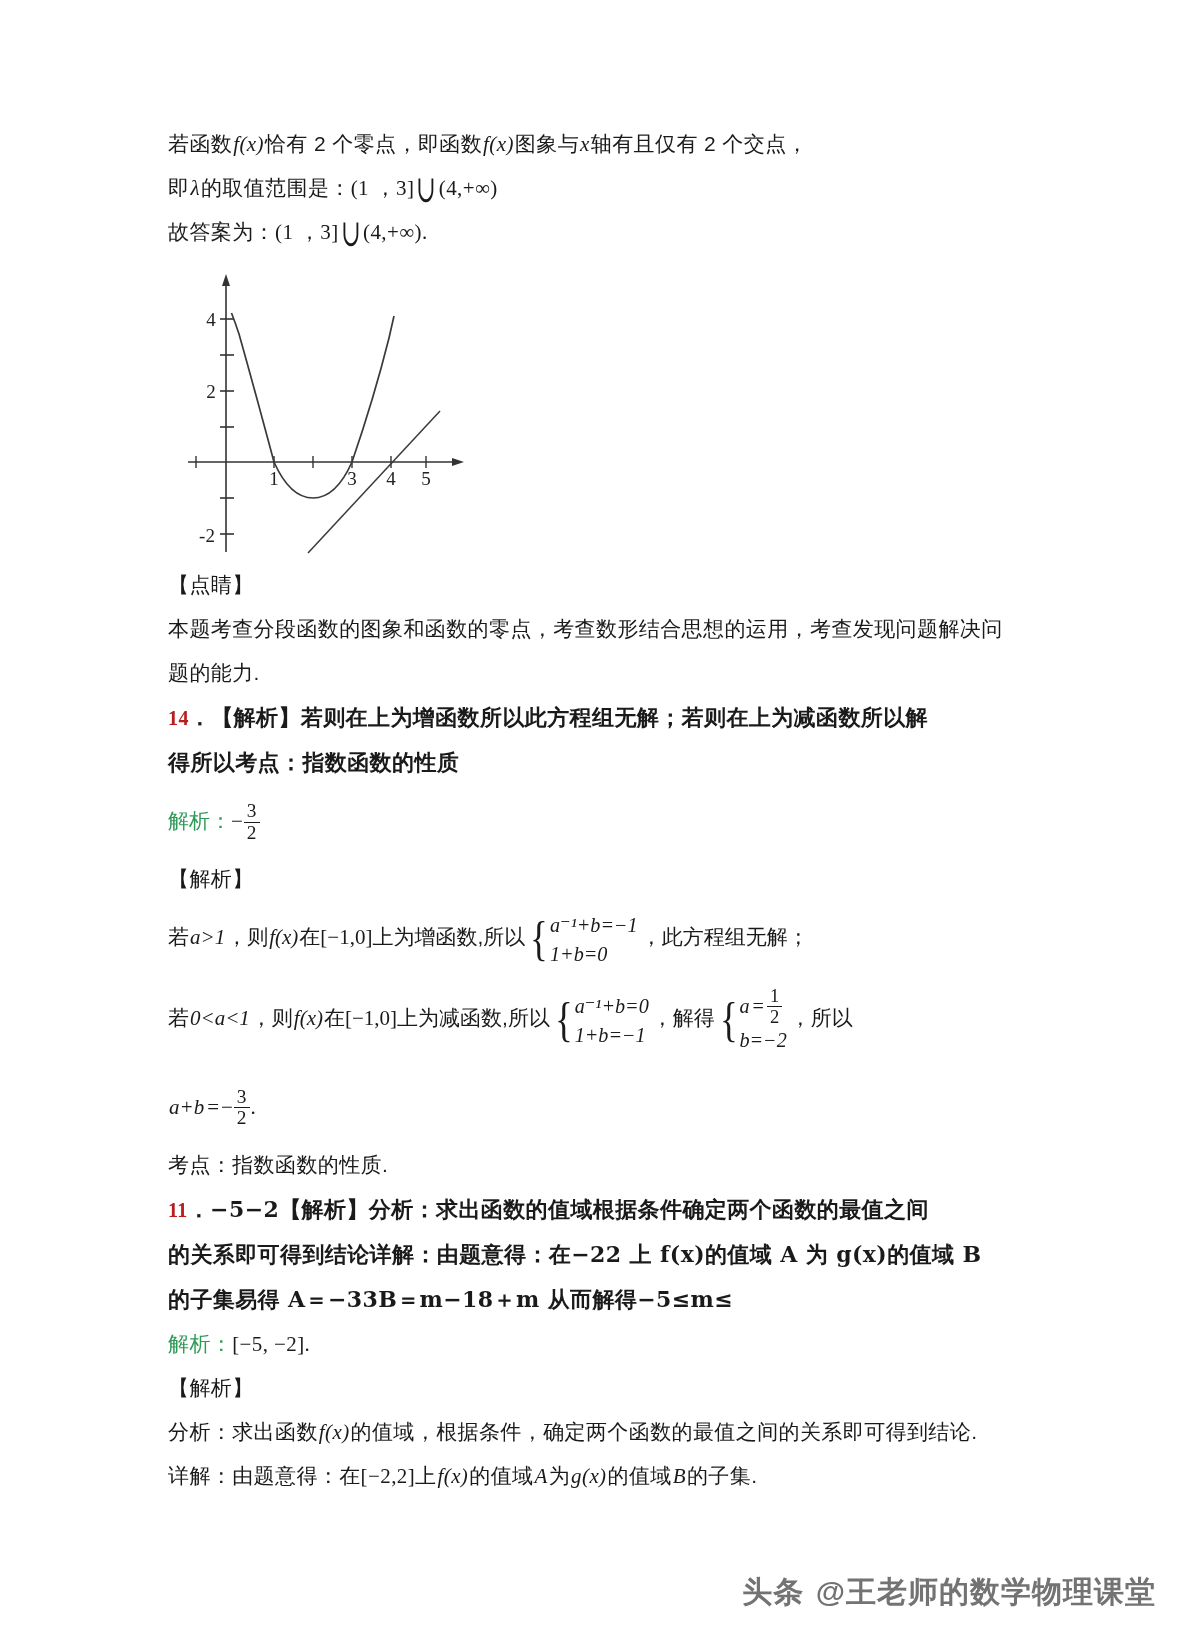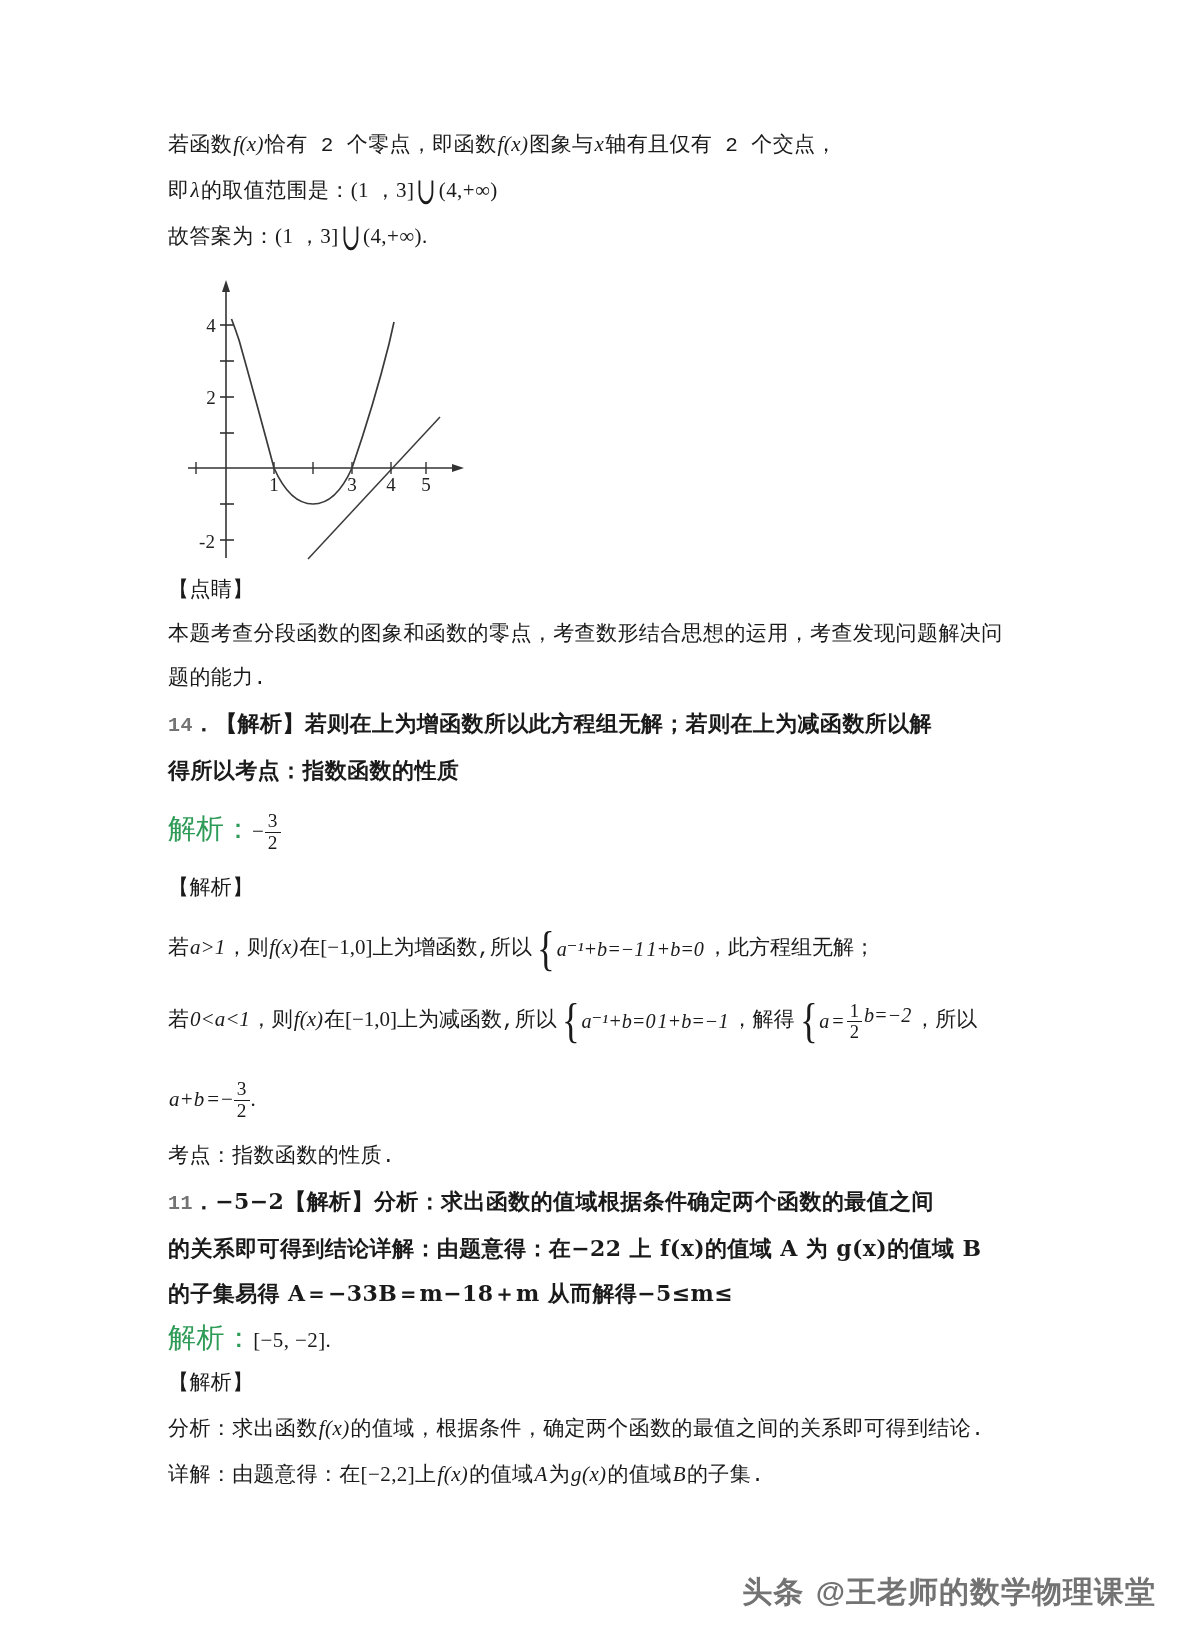--- a/index.html
+++ b/index.html
@@ -29,21 +29,21 @@
     width: 845px;
   }
 
   
   .line {
     font-size: 21px;
     line-height: 44px;
     letter-spacing: 0.4px;
     white-space: nowrap;
   }
-  .cn { font-family: Liberation Mono, monospace; }
+  .cn { font-family: Liberation Sans, sans-serif; }
   .mi {
     font-family: "Liberation Serif", "DejaVu Serif", serif;
     font-style: italic;
     padding: 0 1px;
   }
   .mn {
     font-family: "Liberation Serif", "DejaVu Serif", serif;
     font-style: normal;
   }
   .op { padding: 0 2px; }
@@ -80,37 +80,38 @@
   }
   .cases .brace {
     font-size: 2.35em;
     line-height: 0.62;
     font-weight: 300;
     transform: scaleX(0.75);
     margin-right: -2px;
   }
   .cases .rows {
     display: inline-flex;
+    flex-direction: column;
     justify-content: center;
     font-size: 0.96em;
     line-height: 1.42;
     white-space: nowrap;
   }
 
   
   .idx {
-    color: #737373;
-    font-family: Liberation Mono, monospace;
+    color: #b91c1c;
+    font-family: Liberation Serif, serif;
     font-weight: 700;
     font-size: 20px;
   }
   .ans-label {
     color: #2e9b57;
     font-family: "DejaVu Serif", serif;
-    font-size: 28px;
+    font-size: 21px;
   }
   .bold-cn {
     font-family: "DejaVu Serif", "Liberation Serif", serif;
     font-weight: 700;
     font-size: 22px;
   }
 
   
   .gap-s { height: 10px; }
   .gap-m { height: 18px; }

